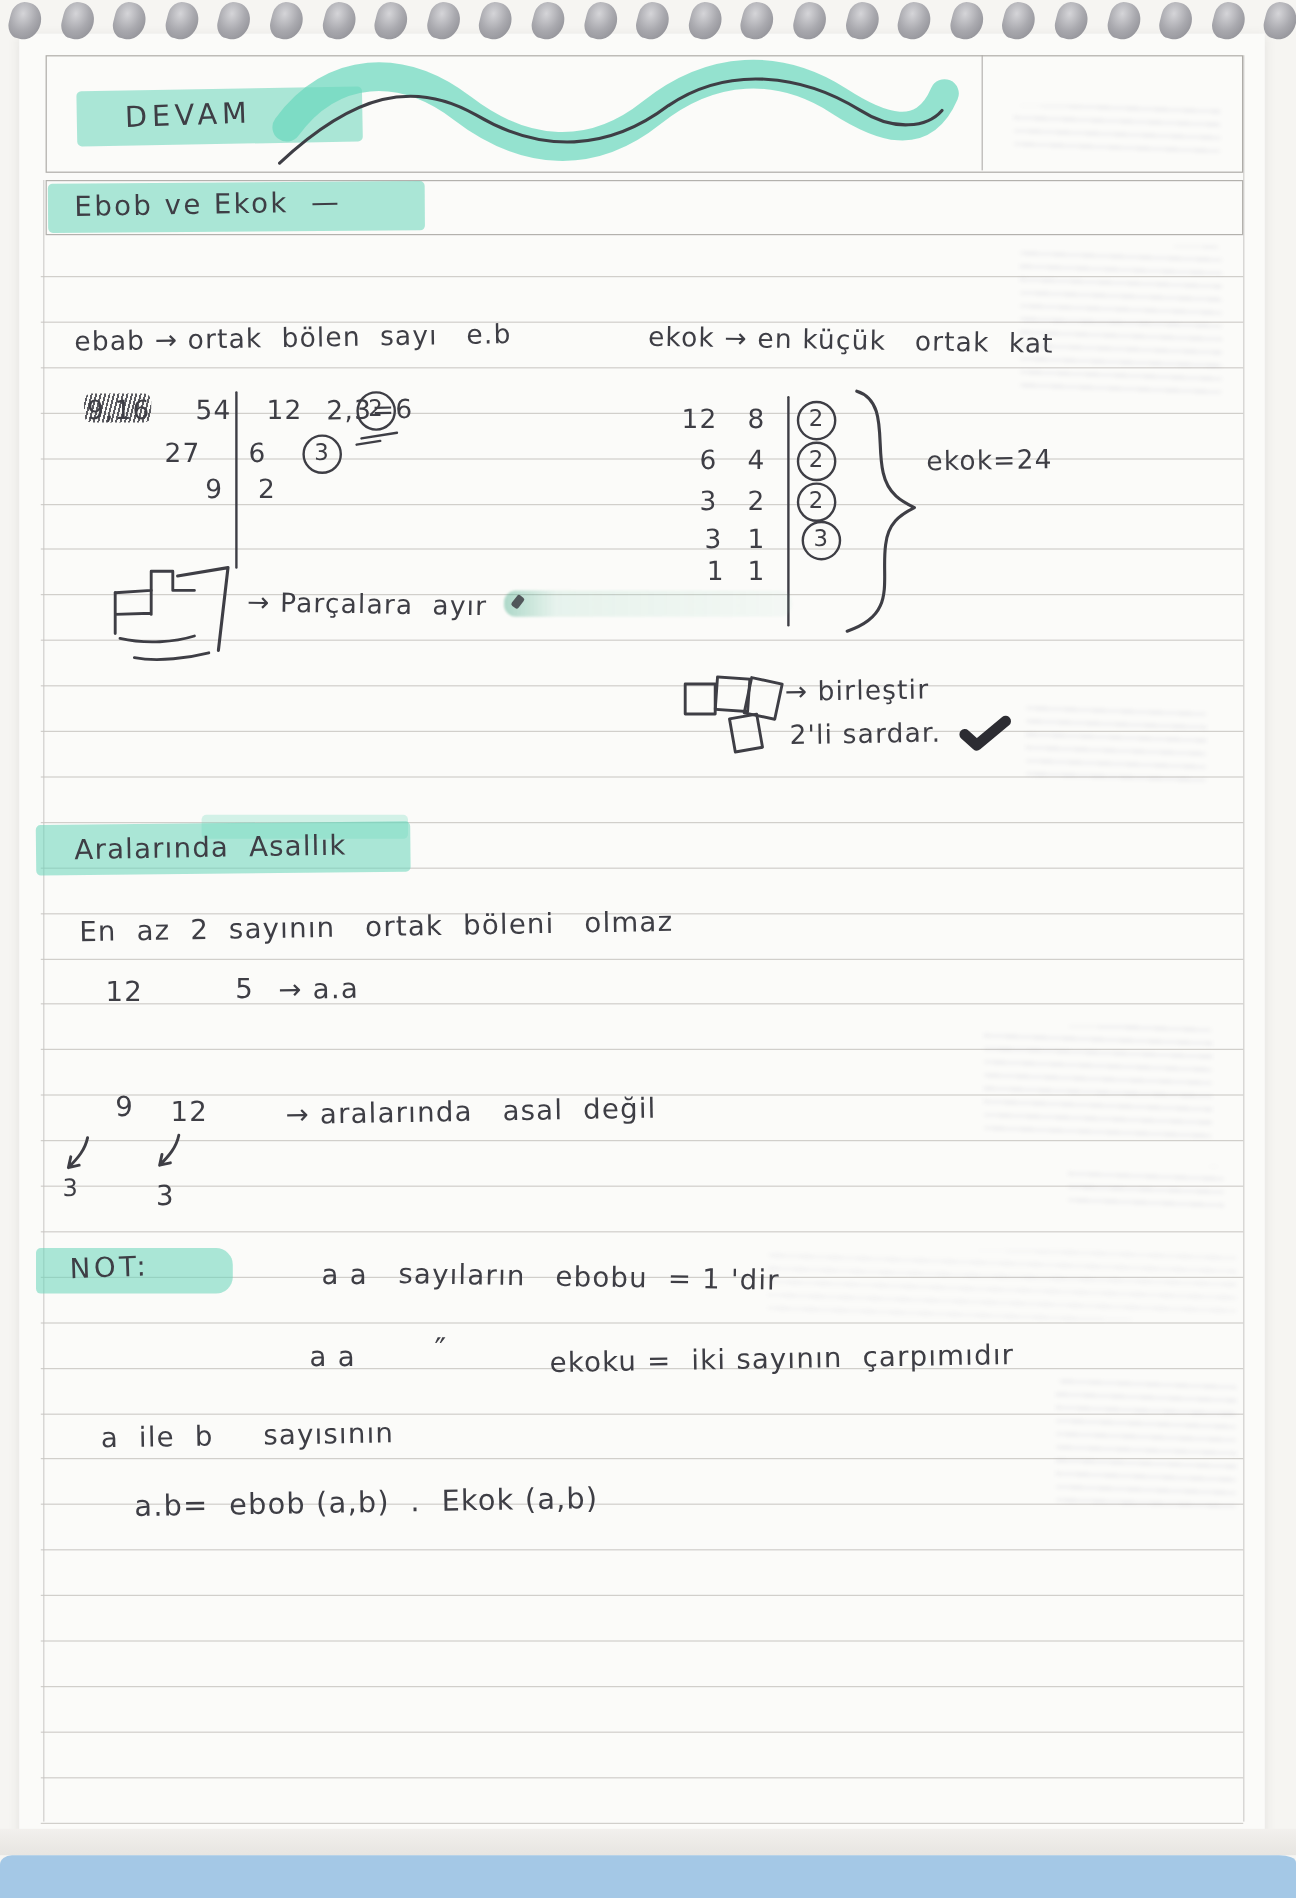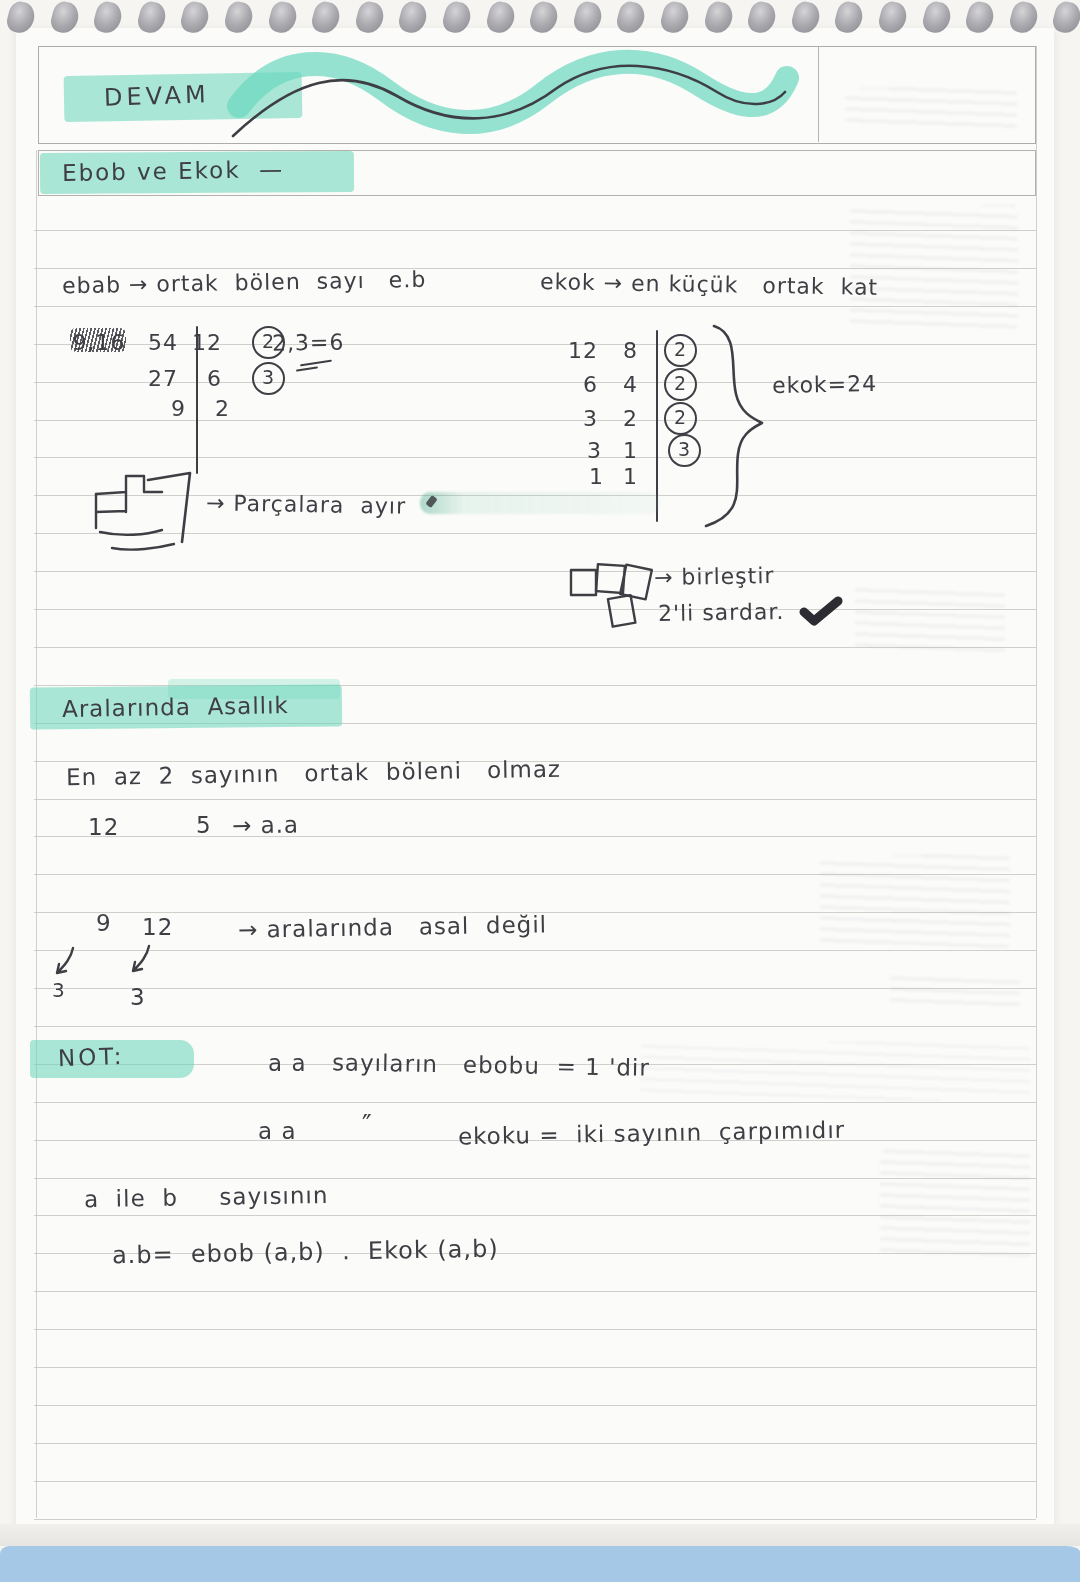--- a/index.html
+++ b/index.html
@@ -135,29 +135,29 @@
   <div class="ghost" style="left:845px;top:88px;width:172px;height:42px;"></div>
 
   <div class="box" style="left:38px;top:150px;width:996px;height:44px;border-color:#b3b1ad;"></div>
   <div class="hl" style="left:40px;top:152px;width:314px;height:41px;transform:rotate(-0.4deg);"></div>
   <span class="hw big r1" style="left:62px;top:158px;letter-spacing:2px;">Ebob ve Ekok  —</span>
 
   <span class="hw r1" style="left:62px;top:270px;">ebab → ortak  bölen  sayı   e.b</span>
   <span class="hw r2" style="left:540px;top:272px;">ekok → en küçük   ortak  kat</span>
 
   <div class="ladder" style="left:72px;top:322px;width:260px;height:160px;">
-    <div class="lrow" style="left:0;top:4px;">
+    <div class="lrow" style="left:0;top:4px;gap:15px;">
       <span class="scrib hw" style="position:relative;left:0;top:0;">9,16</span>
       <span class="scrib-over"></span>
       <span class="hw ca" style="position:relative;">54</span>
       <span class="hw cb" style="position:relative;">12</span>
       <span class="circ hw" style="position:relative;left:14px;">2</span>
     </div>
     <div class="lrow" style="left:54px;top:40px;">
-      <span class="hw ca" style="position:relative;">27</span>
+      <span class="hw ca" style="position:relative;text-align:center;">27</span>
       <span class="hw cb" style="position:relative;">6</span>
       <span class="circ hw" style="position:relative;left:14px;">3</span>
     </div>
     <div class="lrow" style="left:62px;top:74px;">
       <span class="hw ca" style="position:relative;">9</span>
       <span class="hw cb" style="position:relative;">2</span>
     </div>
     <div class="vline" style="left:124px;top:4px;height:148px;"></div>
   </div>
   <span class="hw r1" style="left:272px;top:330px;">2,3=6</span>

